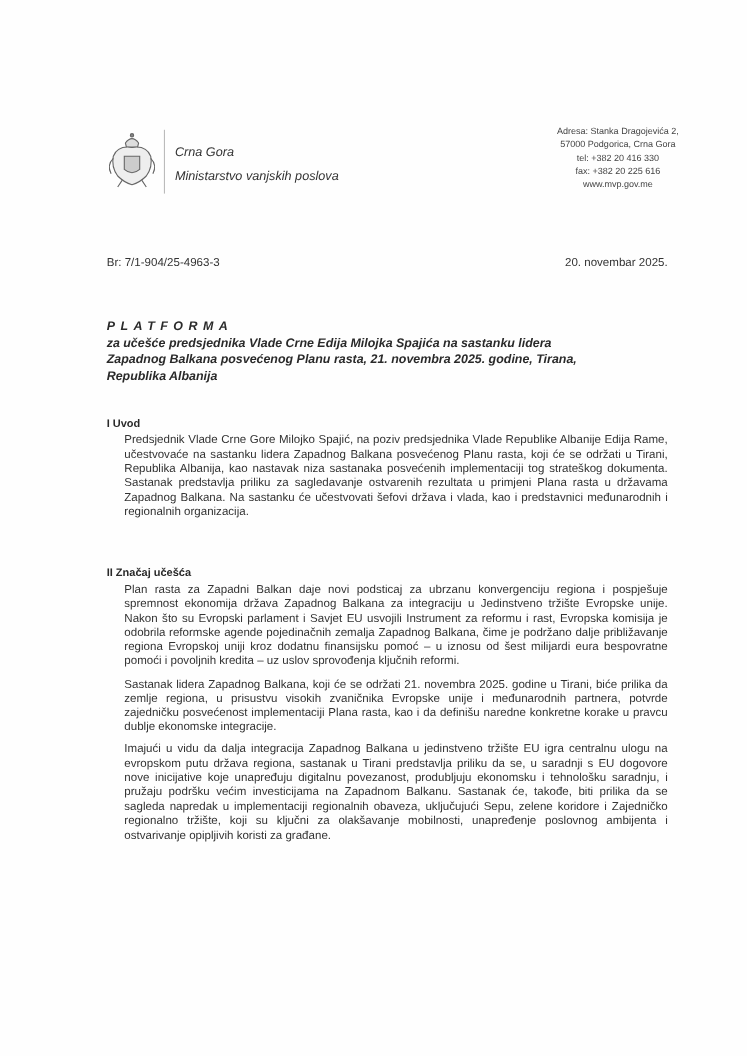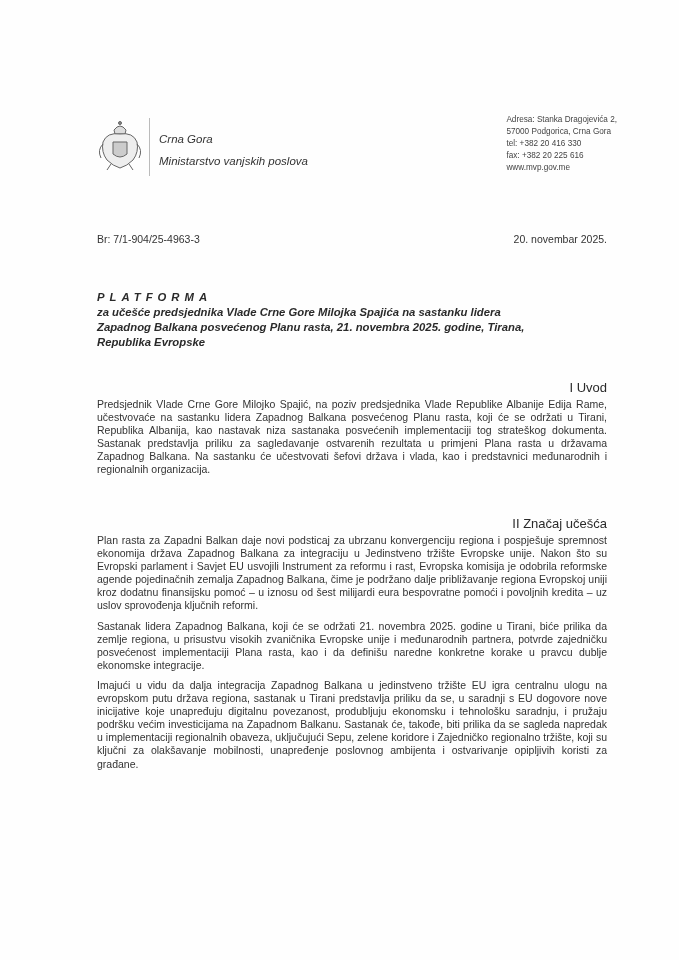--- a/index.html
+++ b/index.html
@@ -4,28 +4,28 @@
 <style>
   html, body { margin: 0; padding: 0; background: #fefefe; }
   body {
     width: 679px; height: 960px; position: relative; overflow: hidden;
     font-family: "Liberation Sans", sans-serif; color: #2a2a2a;
   }
   .letterhead { position: absolute; left: 97px; top: 118px; width: 520px; height: 60px; }
   .emblem { position: absolute; left: 0; top: 0; width: 46px; height: 56px; }
   .vline { position: absolute; left: 52px; top: 0; width: 1px; height: 58px; background: #bbb; }
   .org { position: absolute; left: 62px; top: 10px; font-size: 11.5px; color: #333; line-height: 22px; font-style: italic; }
-  .contact { position: absolute; right: 0; top: -4px; text-align: left; font-size: 8.2px; line-height: 12px; color: #444; }
+  .contact { position: absolute; right: 0; top: -4px; text-align: center; font-size: 8.2px; line-height: 12px; color: #444; }
   .refline { position: absolute; left: 97px; top: 233px; width: 510px; font-size: 10.5px; color: #333; }
   .refline .date { position: absolute; right: 0; top: 0; }
   .title { position: absolute; left: 97px; top: 290px; width: 510px; text-align: left; font-size: 11.3px; font-weight: bold; font-style: italic; line-height: 15px; color: #2a2a2a; }
   .title .t1 { letter-spacing: 5px; }
   .section { position: absolute; left: 97px; width: 510px; }
-  .h { font-size: 13px; font-weight: normal; margin-bottom: 3px; color: #2a2a2a; text-align: right; }
-  .p { font-size: 10.5px; line-height: 13.1px; text-align: justify; margin: 0 0 7px 0; color: #333; }
+  .h { font-size: 10px; font-weight: bold; margin-bottom: 3px; color: #2a2a2a; }
+  .p { font-size: 10.5px; line-height: 13.1px; text-align: justify; margin: 0 0 7px 16px; color: #333; }
 </style>
 </head>
 <body>
 
 <div class="letterhead">
   <svg class="emblem" viewBox="0 0 46 56">
     <g fill="none" stroke="#666" stroke-width="1">
       <path d="M17 12 Q23 4 29 12 L28 16 L18 16 Z" fill="#ddd"></path>
       <circle cx="23" cy="5" r="1.5" fill="#888"></circle>
       <path d="M23 16 Q10 14 6 24 Q4 34 10 42 Q16 48 23 50 Q30 48 36 42 Q42 34 40 24 Q36 14 23 16 Z" fill="#eee"></path>
@@ -48,23 +48,23 @@
   </div>
 </div>
 
 <div class="refline">
   <span>Br: 7/1-904/25-4963-3</span>
   <span class="date">20. novembar 2025.</span>
 </div>
 
 <div class="title">
   <div class="t1">PLATFORMA</div>
-  <div>za učešće predsjednika Vlade Crne Gore Milojka Spajića na sastanku lidera</div>
+  <div>za učešće predsjednika Vlade Crne Edija Milojka Spajića na sastanku lidera</div>
   <div>Zapadnog Balkana posvećenog Planu rasta, 21. novembra 2025. godine, Tirana,</div>
-  <div>Republika Evropske</div>
+  <div>Republika Albanija</div>
 </div>
 
 <div class="section" style="top:380px;">
   <div class="h">I Uvod</div>
   <p class="p">Predsjednik Vlade Crne Gore Milojko Spajić, na poziv predsjednika Vlade Republike Albanije Edija Rame, učestvovaće na sastanku lidera Zapadnog Balkana posvećenog Planu rasta, koji će se održati u Tirani, Republika Albanija, kao nastavak niza sastanaka posvećenih implementaciji tog strateškog dokumenta. Sastanak predstavlja priliku za sagledavanje ostvarenih rezultata u primjeni Plana rasta u državama Zapadnog Balkana. Na sastanku će učestvovati šefovi država i vlada, kao i predstavnici međunarodnih i regionalnih organizacija.</p>
 </div>
 
 <div class="section" style="top:516px;">
   <div class="h">II Značaj učešća</div>
   <p class="p">Plan rasta za Zapadni Balkan daje novi podsticaj za ubrzanu konvergenciju regiona i pospješuje spremnost ekonomija država Zapadnog Balkana za integraciju u Jedinstveno tržište Evropske unije. Nakon što su Evropski parlament i Savjet EU usvojili Instrument za reformu i rast, Evropska komisija je odobrila reformske agende pojedinačnih zemalja Zapadnog Balkana, čime je podržano dalje približavanje regiona Evropskoj uniji kroz dodatnu finansijsku pomoć – u iznosu od šest milijardi eura bespovratne pomoći i povoljnih kredita – uz uslov sprovođenja ključnih reformi.</p>

